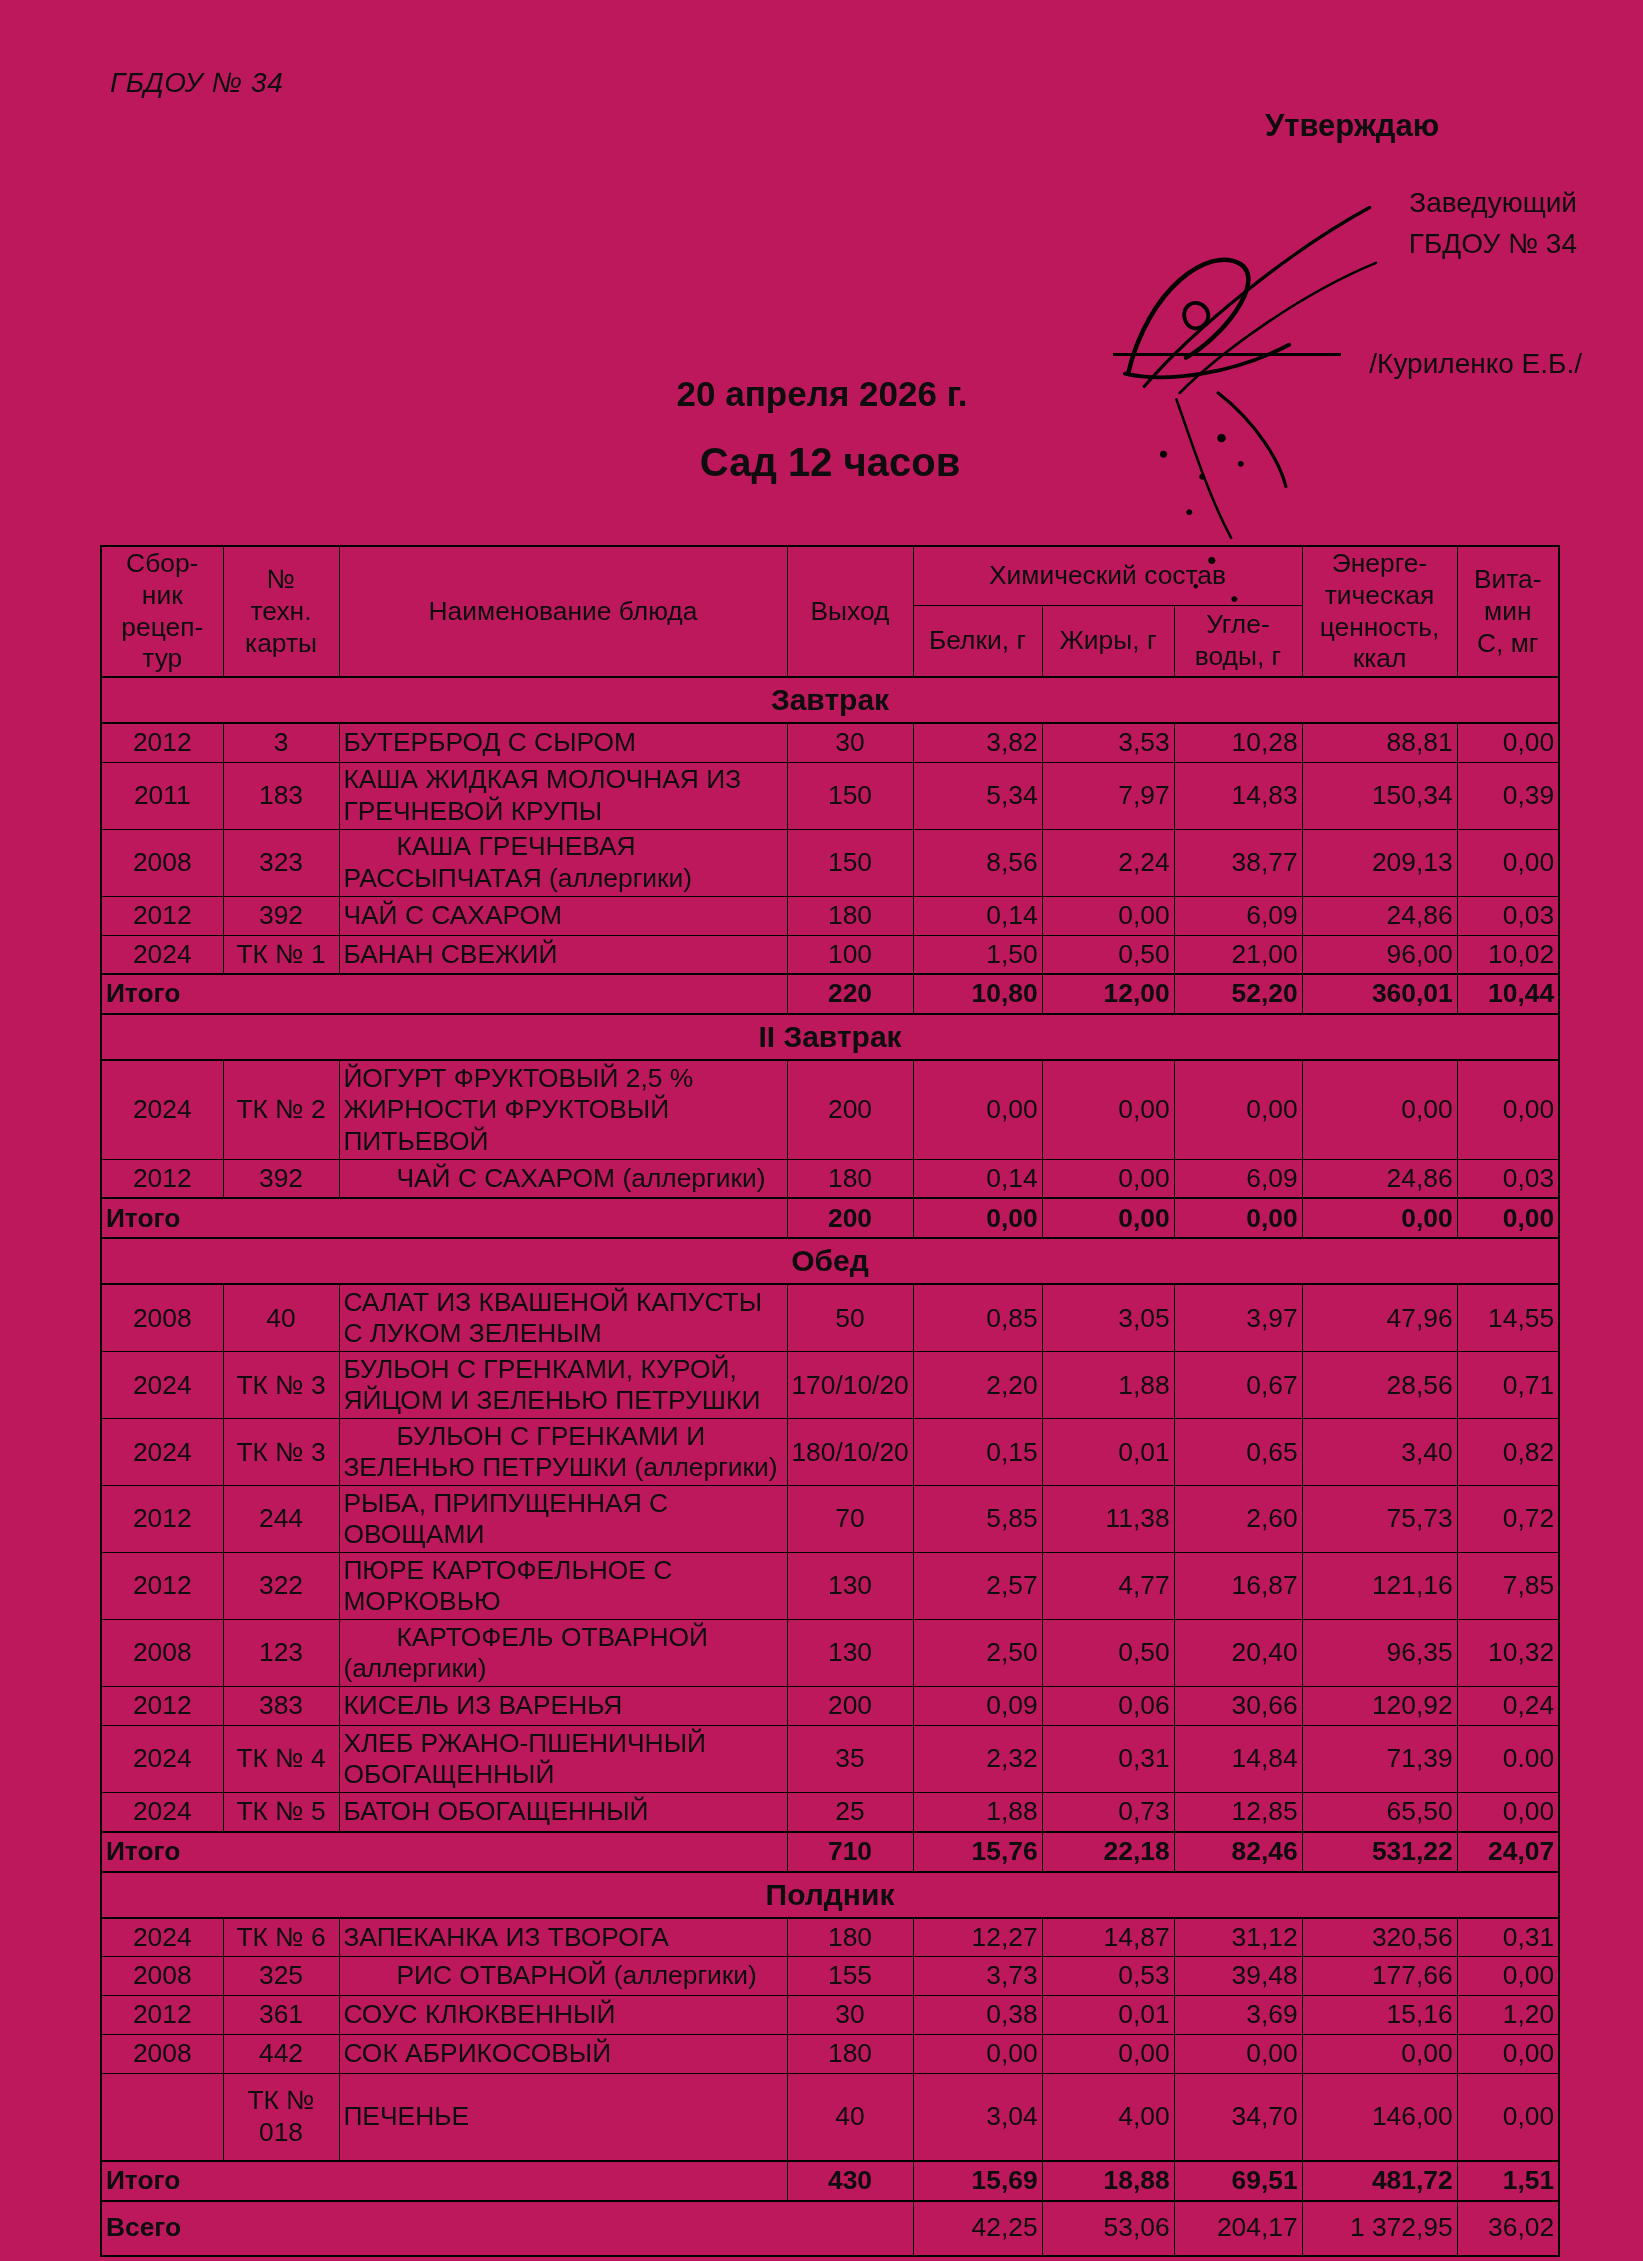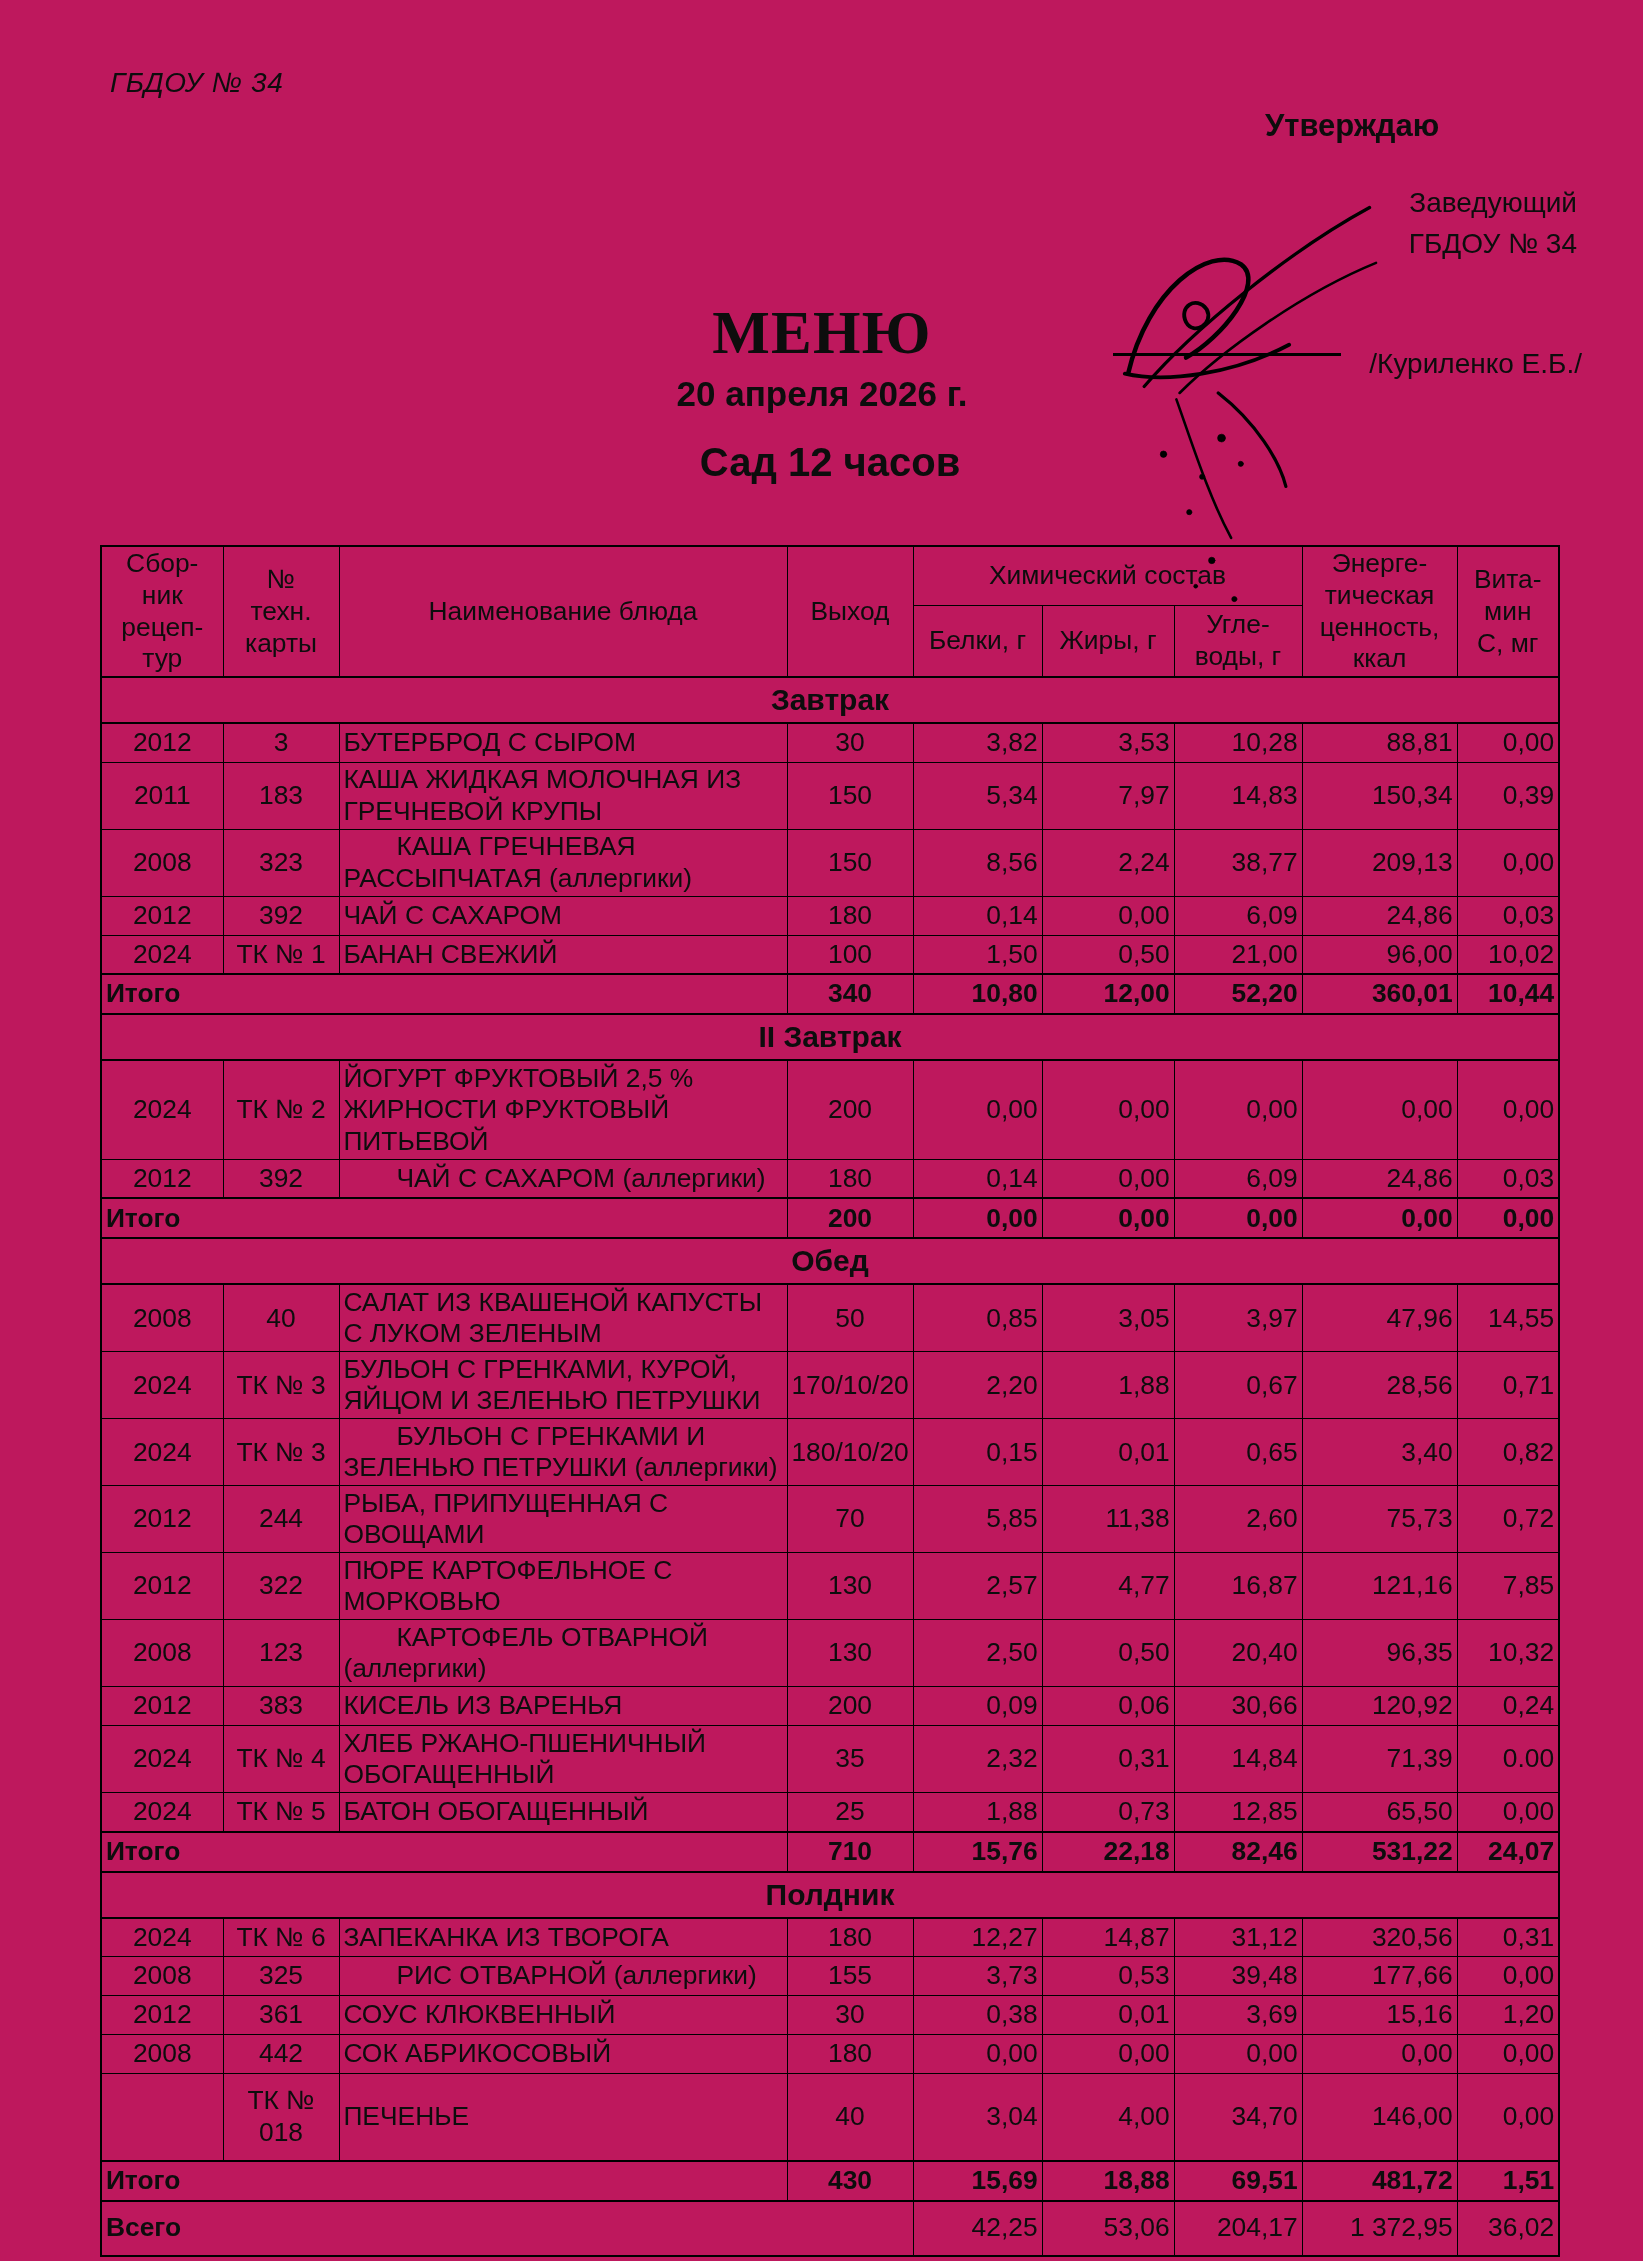--- a/index.html
+++ b/index.html
@@ -106,21 +106,20 @@
   </svg>
 
   <div class="sig-line"></div>
 
   <div class="sig-block">
     <div>Заведующий</div>
     <div>ГБДОУ № 34</div>
   </div>
   <div class="sig-name">/Куриленко Е.Б./</div>
 
-  <div class="title">МЕНЮ</div>
   <div class="date">20 апреля 2026 г.</div>
   <div class="subtitle">Сад 12 часов</div>
 
   <table class="menu">
     <colgroup>
       <col style="width:122px">
         <col style="width:116px">
         <col style="width:448px">
       <col style="width:126px">
         <col style="width:129px">
@@ -211,21 +210,21 @@
         <td class="l">БАНАН СВЕЖИЙ</td>
         <td class="c">100</td>
         <td class="num">1,50</td>
         <td class="num">0,50</td>
         <td class="num">21,00</td>
         <td class="num">96,00</td>
         <td class="num">10,02</td>
       </tr>
       <tr class="tot h62">
         <td colspan="3" class="l">Итого</td>
-        <td class="c">340</td>
+        <td class="c">220</td>
         <td class="num">10,80</td>
         <td class="num">12,00</td>
         <td class="num">52,20</td>
         <td class="num">360,01</td>
         <td class="num">10,44</td>
       </tr>
 
       <tr class="band h72">
         <td colspan="9">II Завтрак</td>
       </tr>

